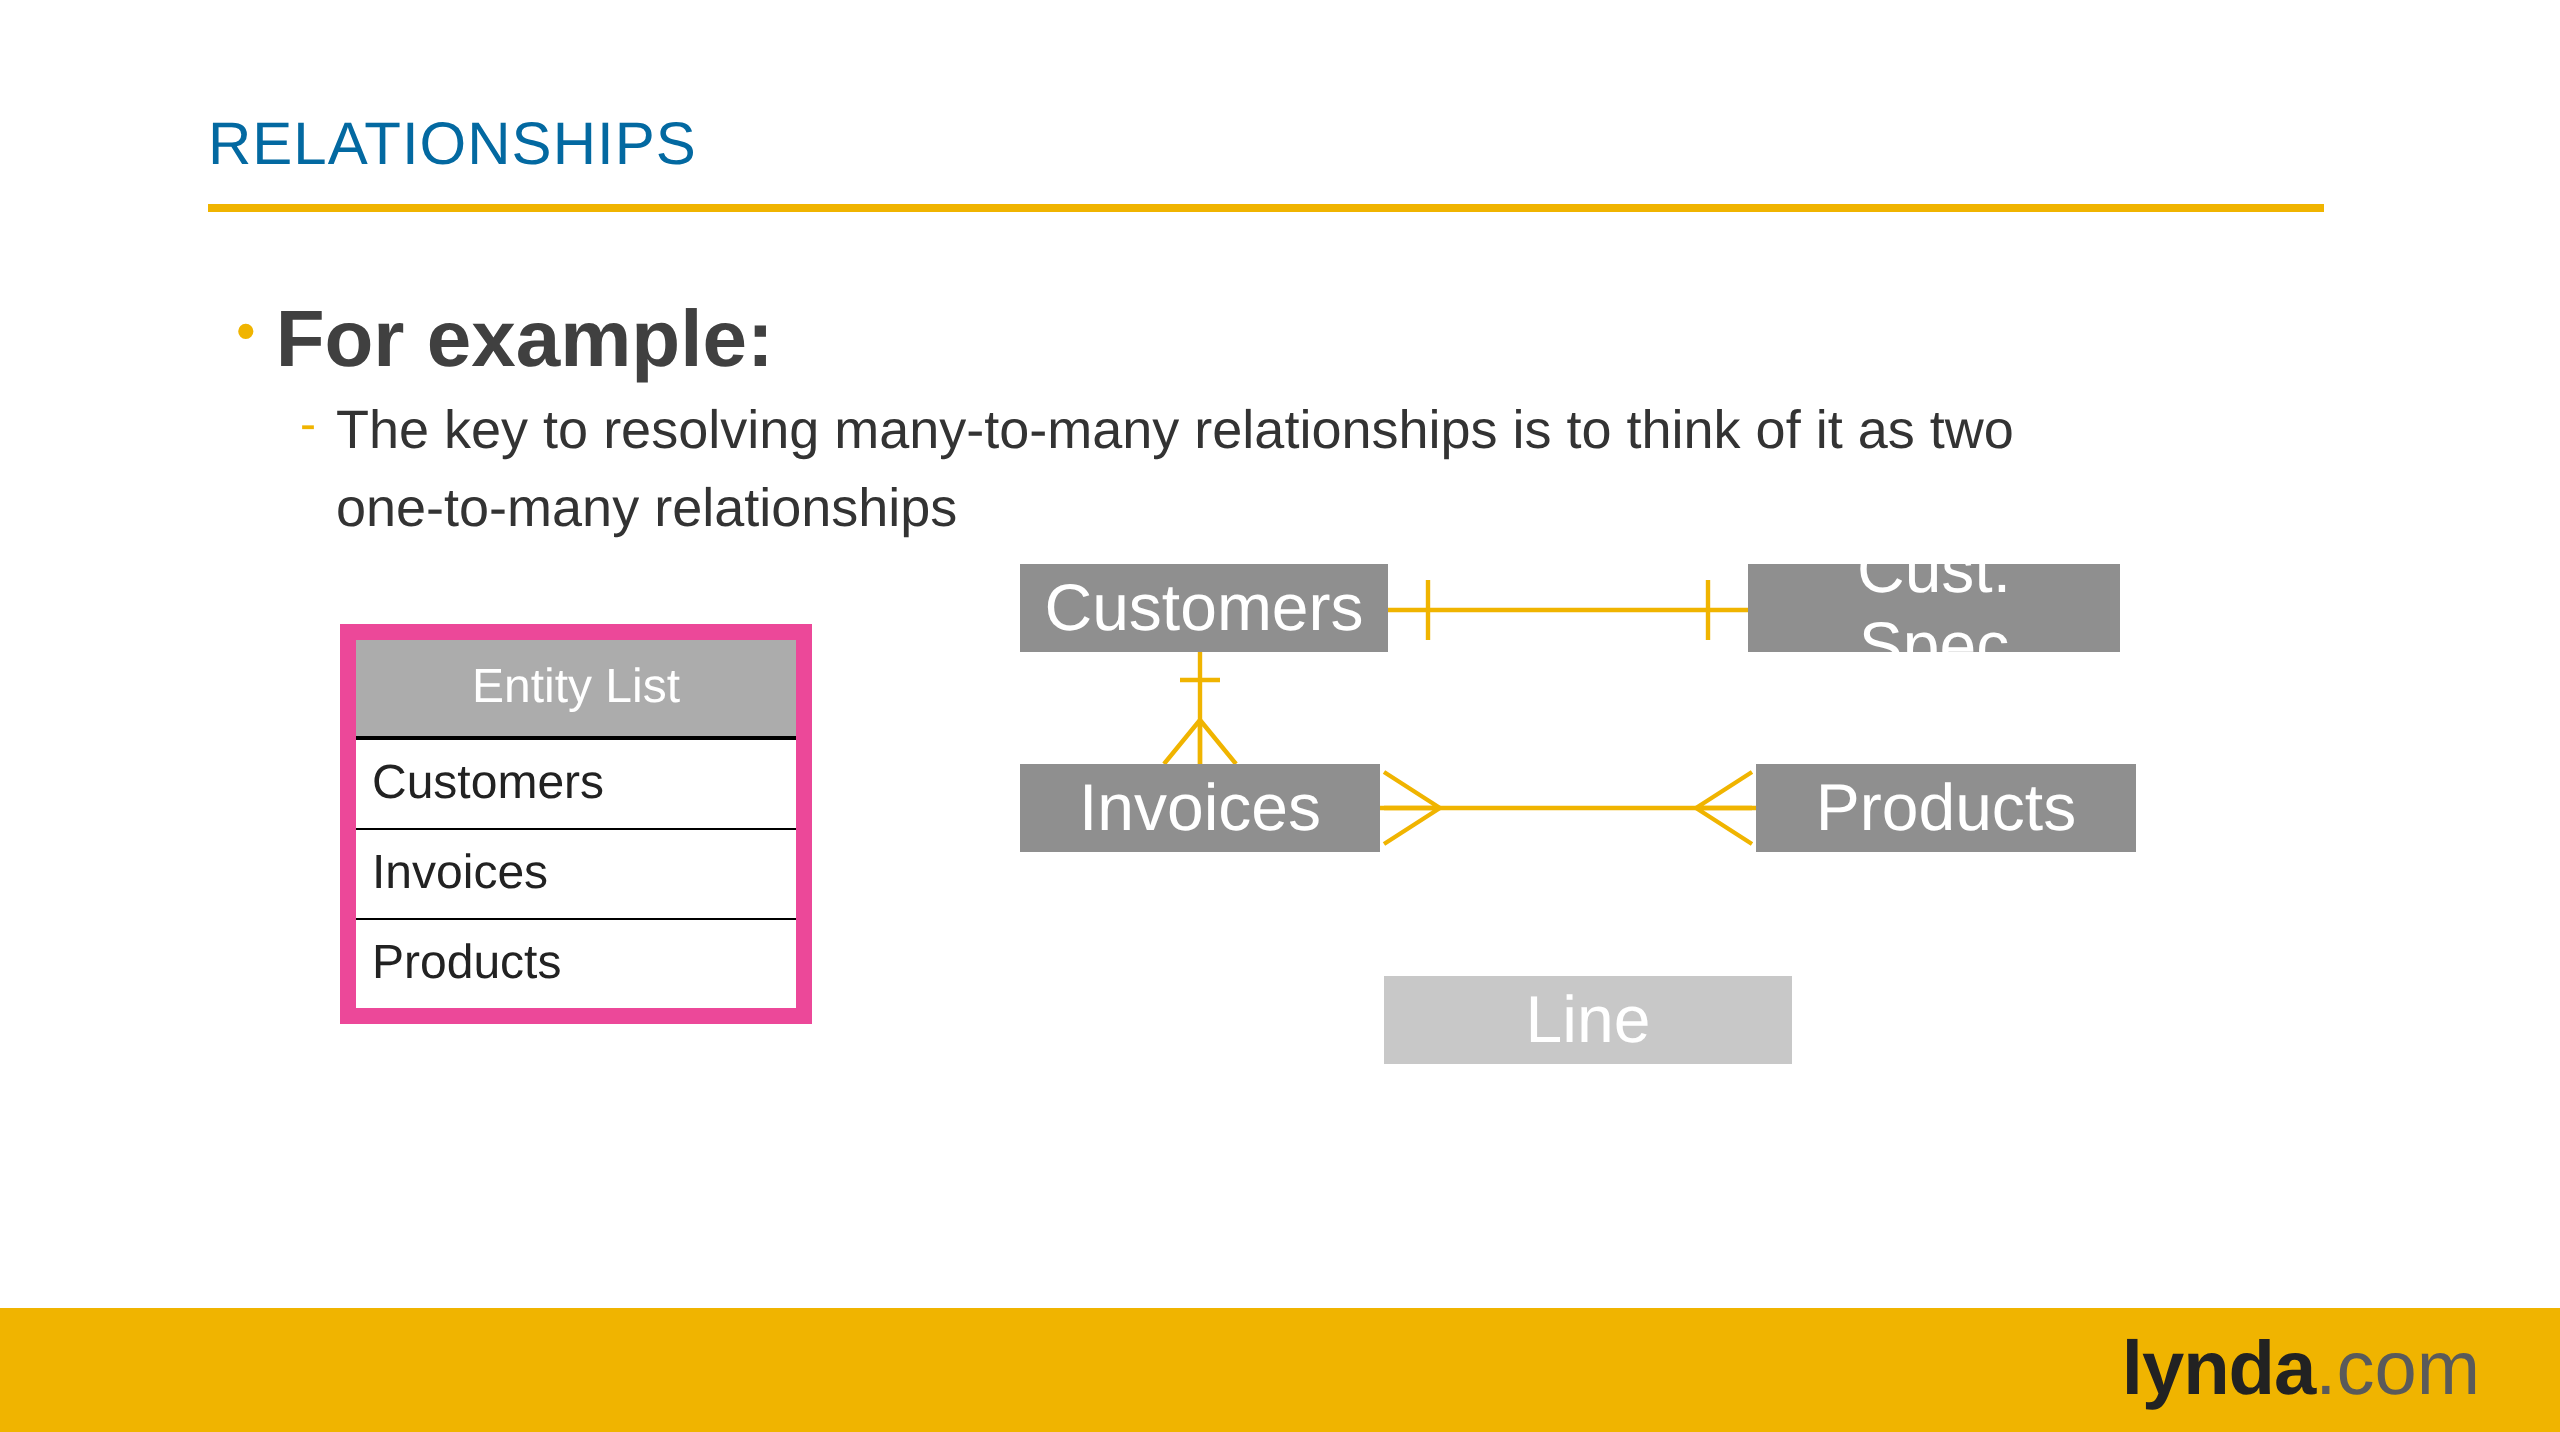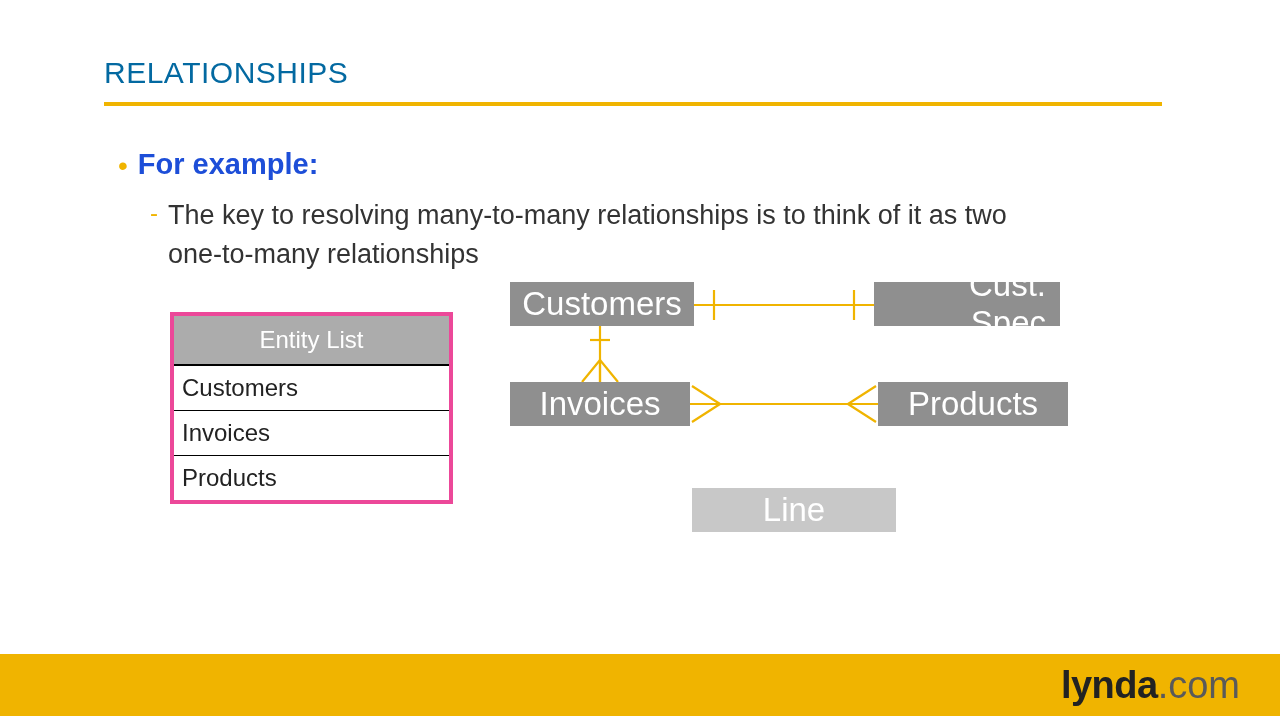--- a/index.html
+++ b/index.html
@@ -7,41 +7,41 @@
   .page { position: relative; width: 1280px; height: 716px; }
 
   
   .header { position: absolute; left: 104px; top: 56px; right: 118px; }
   .header-title { font-size: 30px; font-weight: 400; color: #0369a1; letter-spacing: 0.5px; }
   .header-rule { height: 4px; background: #f0b400; margin-top: 12px; width: 1058px; }
 
   
   .bullet-row { position: absolute; left: 118px; top: 148px; display: flex; align-items: flex-start; }
   .bullet-dot { color: #f0b400; font-size: 28px; line-height: 36px; margin-right: 10px; }
-  .bullet-text { font-size: 29px; font-weight: 700; color: #1d4ed8; }
+  .bullet-text { font-size: 40px; font-weight: 700; color: #404040; }
 
   .sub-row { position: absolute; left: 150px; top: 196px; display: flex; align-items: flex-start; width: 900px; }
   .sub-dash { color: #f0b400; font-size: 24px; line-height: 34px; margin-right: 10px; }
   .sub-text { font-size: 27px; font-weight: 400; color: #333; line-height: 1.45; }
 
   
-  .entity-table { position: absolute; left: 170px; top: 312px; width: 283px; border: 4px solid #ec4899; }
+  .entity-table { position: absolute; left: 170px; top: 312px; width: 236px; border: 8px solid #ec4899; }
   .entity-table .th { background: #acacac; color: #fff; text-align: center; font-size: 24px; font-weight: 400; padding: 10px 6px; border-bottom: 2px solid #000; }
   .entity-table .td { font-size: 24px; color: #222; padding: 8px 8px 8px 8px; border-bottom: 1px solid #000; background: #fff; }
   .entity-table .td:last-child { border-bottom: none; }
 
   
   .diagram { position: absolute; left: 0; top: 0; width: 1280px; height: 716px; }
 
   .node { position: absolute; background: #8f8f8f; color: #fff; font-size: 33px; font-weight: 400; text-align: center; display: flex; align-items: center; justify-content: center; padding: 2px 14px; height: 44px; }
   .node.faded { background: #c8c8c8; }
 
   
   .n-customers { left: 510px; top: 282px; width: 184px; }
-  .n-custspec  { left: 874px; top: 282px; width: 186px; text-align: right; }
+  .n-custspec  { left: 874px; top: 282px; width: 186px; }
   .n-invoices  { left: 510px; top: 382px; width: 180px; }
   .n-products  { left: 878px; top: 382px; width: 190px; }
   .n-line      { left: 692px; top: 488px; width: 204px; }
 
   
   svg.conn { position: absolute; left: 0; top: 0; width: 1280px; height: 716px; pointer-events: none; }
   svg.conn line, svg.conn path { stroke: #f0b400; stroke-width: 2.2; fill: none; }
 
   
   .footer { position: absolute; left: 0; bottom: 0; width: 1280px; height: 62px; background: #f0b400; display: flex; align-items: center; justify-content: flex-end; padding-right: 40px; }

